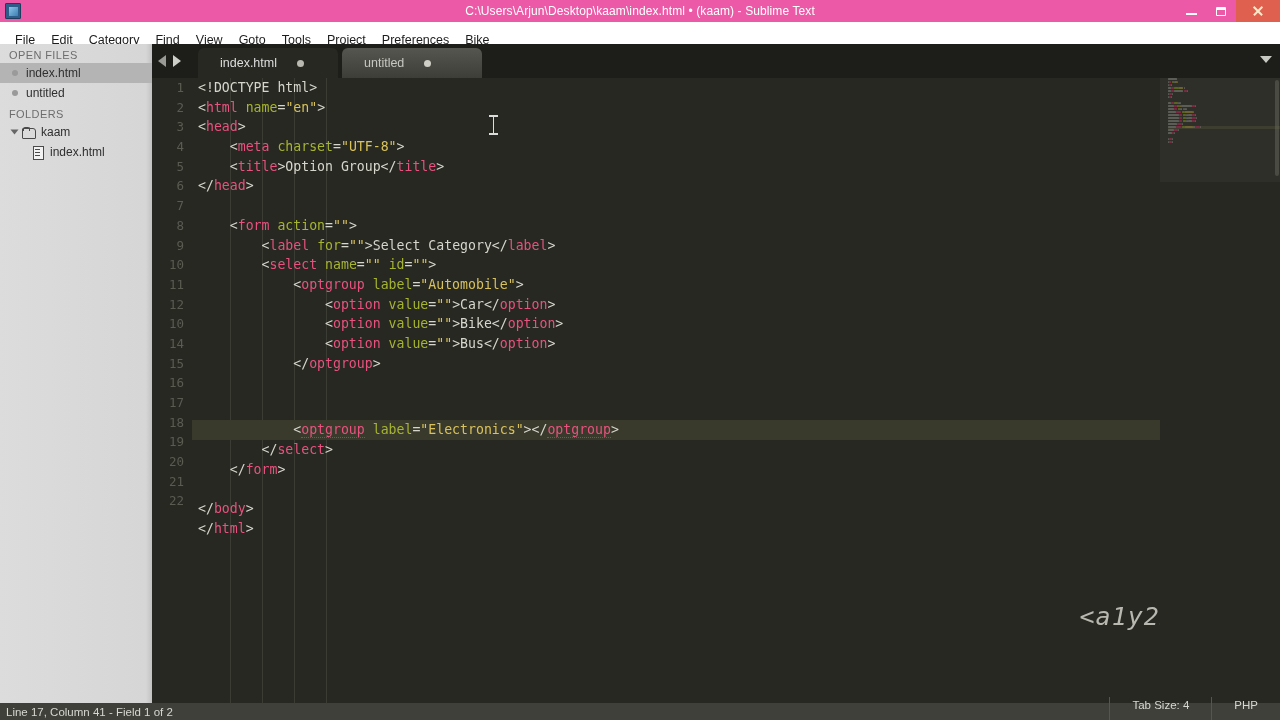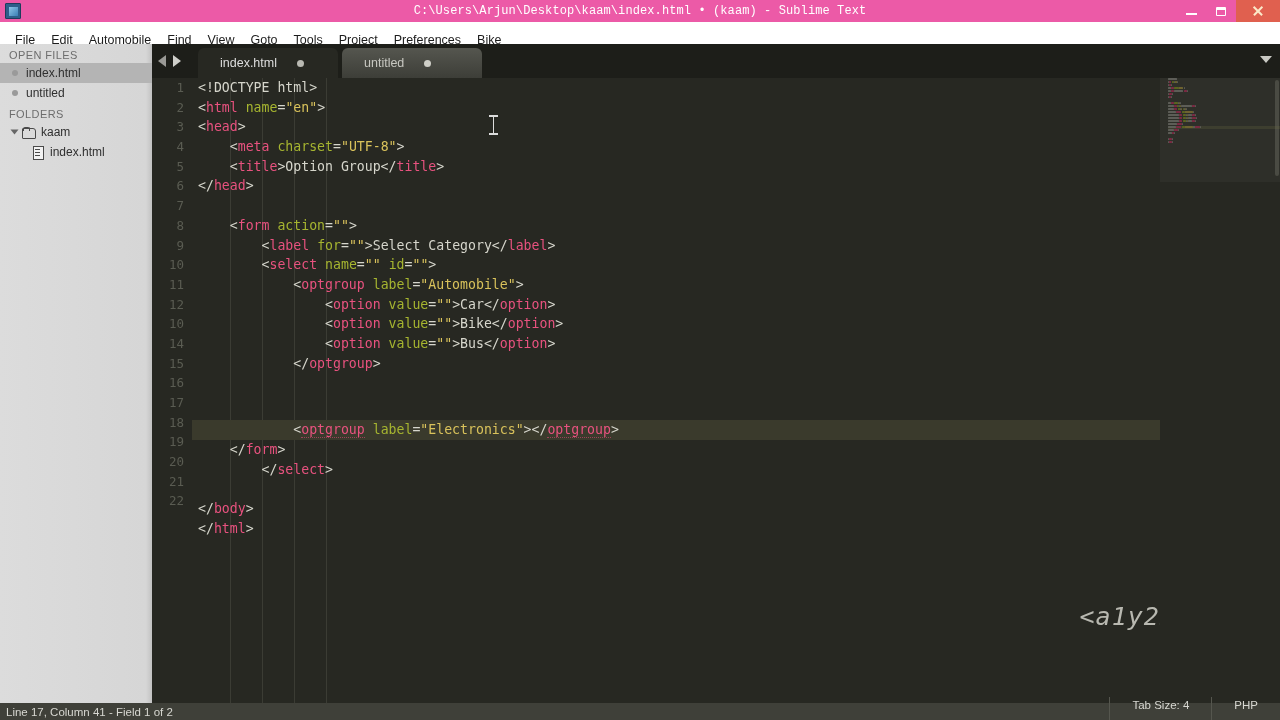--- a/index.html
+++ b/index.html
@@ -28,21 +28,20 @@
   }
   .tb-appicon i {
     display: block; width: 9px; height: 9px;
     background: linear-gradient(135deg,#8ec5e8 0%,#3a7fb5 100%);
   }
   .tb-title {
     position: absolute; left: 0; right: 0; top: 0; height: 22px;
     line-height: 22px; text-align: center;
     color: #fff; font-size: 12px; letter-spacing: .1px;
     pointer-events: none;
-    font-family: Liberation Mono, monospace;
   }
   .tb-controls {
     position: absolute; right: 0; top: 0; height: 22px;
     display: flex; align-items: stretch;
   }
   .wb { width: 30px; display: flex; align-items: center; justify-content: center; }
   .wb-min span { display:block; width: 11px; height: 2px; background: #fff; margin-top: 6px; }
   .wb-max span {
     display:block; width: 10px; height: 9px;
     border: 1.5px solid #fff; border-top-width: 3px; border-radius: 1px;
@@ -289,21 +288,21 @@
         </div>
       <div class="wb wb-close">
           <div class="x"></div>
         </div>
     </div>
   </div>
 
   <div class="menubar" id="menubar">
       <div class="menu-item">File</div>
       <div class="menu-item">Edit</div>
-      <div class="menu-item">Automobile</div>
+      <div class="menu-item">Category</div>
       <div class="menu-item">Find</div>
       <div class="menu-item">View</div>
       <div class="menu-item">Goto</div>
       <div class="menu-item">Tools</div>
       <div class="menu-item">Project</div>
       <div class="menu-item">Preferences</div>
       <div class="menu-item">Bike</div>
     </div>
 
   <div class="sidebar">
@@ -390,22 +389,22 @@
         <div class="row">&nbsp;</div>
         <div class="row"><span class="pn">    &lt;</span><span class="tg">form</span><span class="pn"> </span><span class="at">action</span><span class="pn">=</span><span class="st">""</span><span class="pn">&gt;</span></div>
         <div class="row"><span class="pn">        &lt;</span><span class="tg">label</span><span class="pn"> </span><span class="at">for</span><span class="pn">=</span><span class="st">""</span><span class="pn">&gt;Select Category&lt;/</span><span class="tg">label</span><span class="pn">&gt;</span></div>
         <div class="row"><span class="pn">        &lt;</span><span class="tg">select</span><span class="pn"> </span><span class="at">name</span><span class="pn">=</span><span class="st">""</span><span class="pn"> </span><span class="at">id</span><span class="pn">=</span><span class="st">""</span><span class="pn">&gt;</span></div>
         <div class="row"><span class="pn">            &lt;</span><span class="tg">optgroup</span><span class="pn"> </span><span class="at">label</span><span class="pn">=</span><span class="st">"Automobile"</span><span class="pn">&gt;</span></div>
         <div class="row"><span class="pn">                &lt;</span><span class="tg">option</span><span class="pn"> </span><span class="at">value</span><span class="pn">=</span><span class="st">""</span><span class="pn">&gt;Car&lt;/</span><span class="tg">option</span><span class="pn">&gt;</span></div>
         <div class="row"><span class="pn">                &lt;</span><span class="tg">option</span><span class="pn"> </span><span class="at">value</span><span class="pn">=</span><span class="st">""</span><span class="pn">&gt;Bike&lt;/</span><span class="tg">option</span><span class="pn">&gt;</span></div>
         <div class="row"><span class="pn">                &lt;</span><span class="tg">option</span><span class="pn"> </span><span class="at">value</span><span class="pn">=</span><span class="st">""</span><span class="pn">&gt;Bus&lt;/</span><span class="tg">option</span><span class="pn">&gt;</span></div>
         <div class="row"><span class="pn">            &lt;/</span><span class="tg">optgroup</span><span class="pn">&gt;</span></div>
         <div class="row hl"><span class="pn">            &lt;</span><span class="tgu">optgroup</span><span class="pn"> </span><span class="at">label</span><span class="pn">=</span><span class="st">"Electronics"</span><span class="pn">&gt;&lt;/</span><span class="tgu">optgroup</span><span class="pn">&gt;</span></div>
+        <div class="row"><span class="pn">        &lt;/</span><span class="tg">select</span><span class="pn">&gt;</span></div>
         <div class="row"><span class="pn">    &lt;/</span><span class="tg">form</span><span class="pn">&gt;</span></div>
-        <div class="row"><span class="pn">        &lt;/</span><span class="tg">select</span><span class="pn">&gt;</span></div>
         <div class="row">&nbsp;</div>
         <div class="row"><span class="pn">&lt;/</span><span class="tg">body</span><span class="pn">&gt;</span></div>
         <div class="row"><span class="pn">&lt;/</span><span class="tg">html</span><span class="pn">&gt;</span></div>
       </div>
 
     <div class="watermark">&lt;a1y25 /&gt;</div>
 
     <div class="minimap" id="minimap">
       <div class="mm-viewport"></div>
       <div class="mm-scroll"></div>

